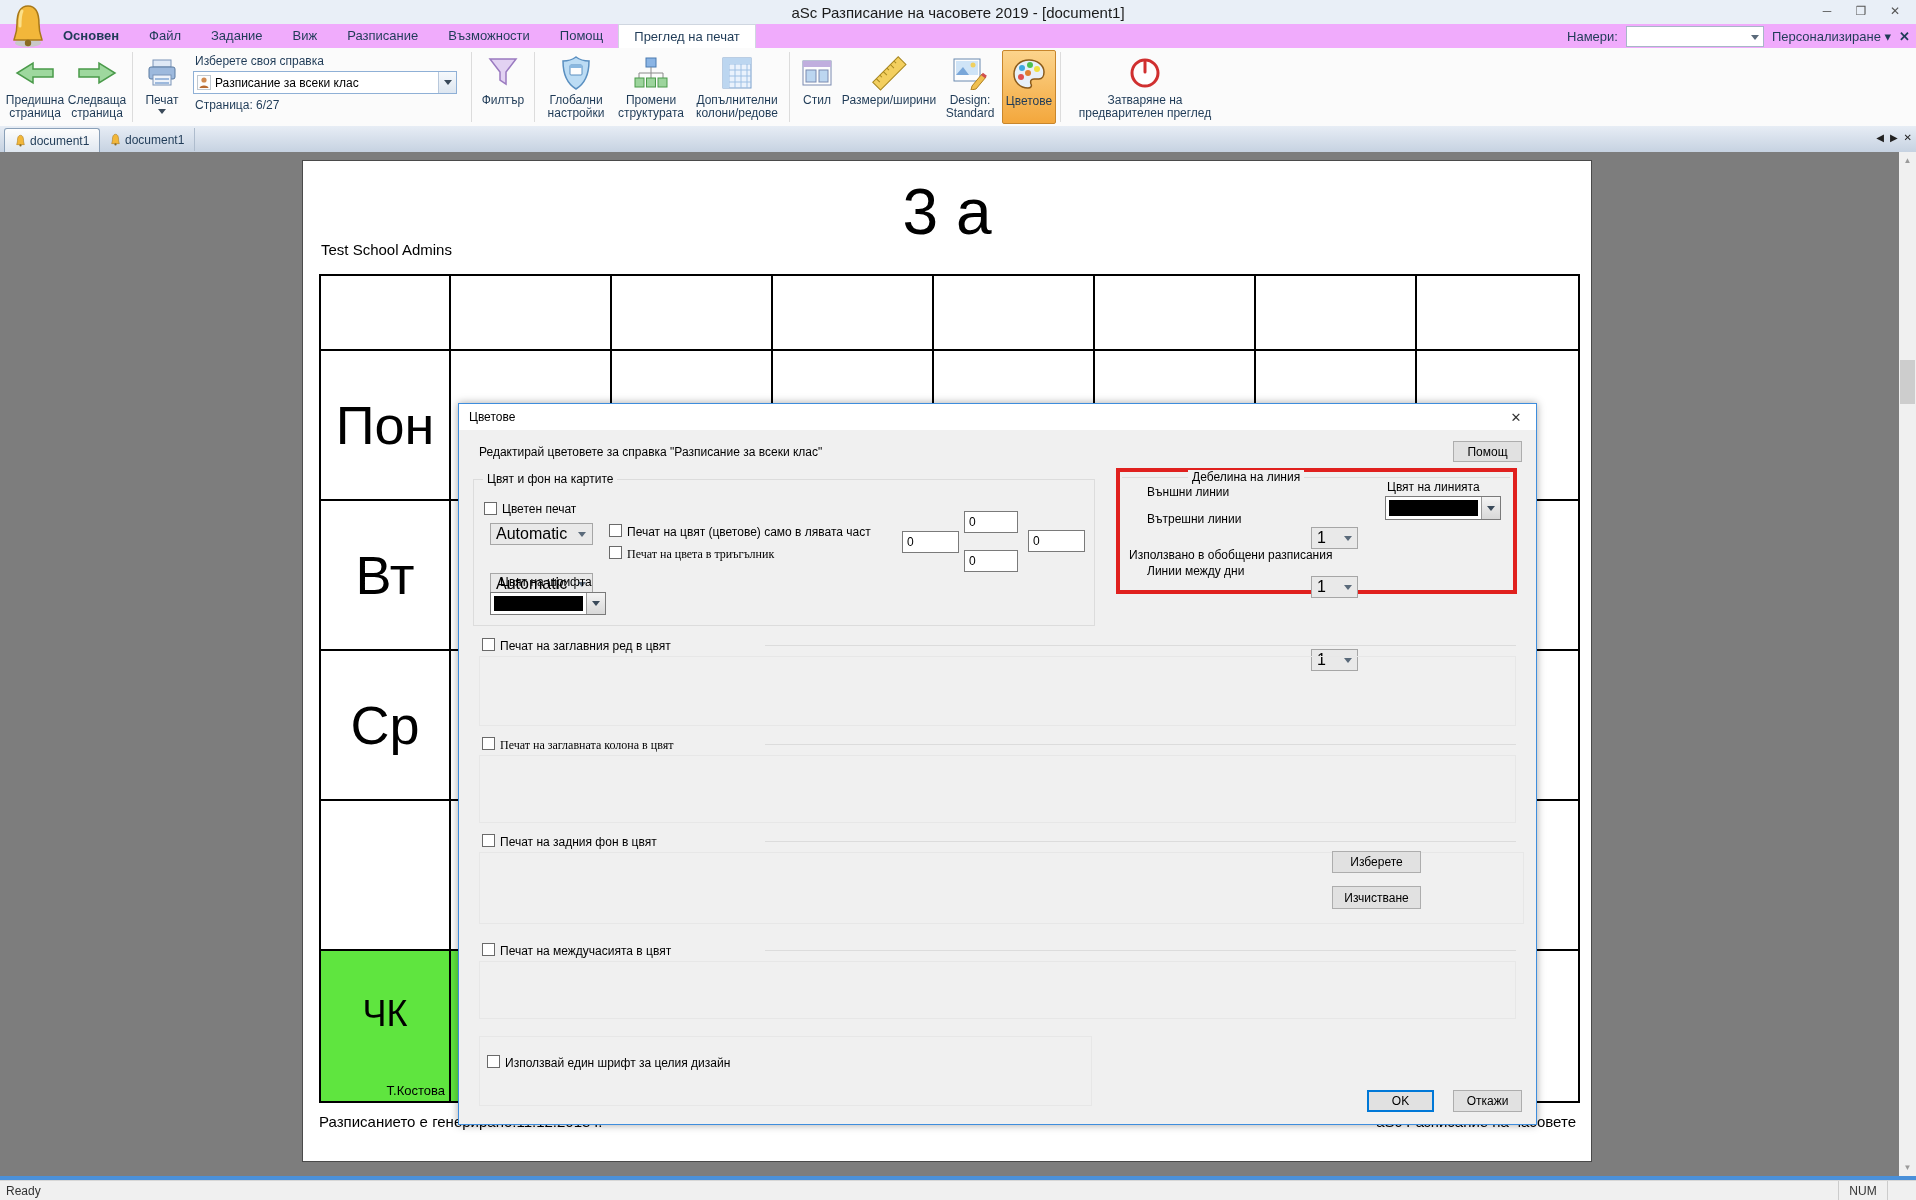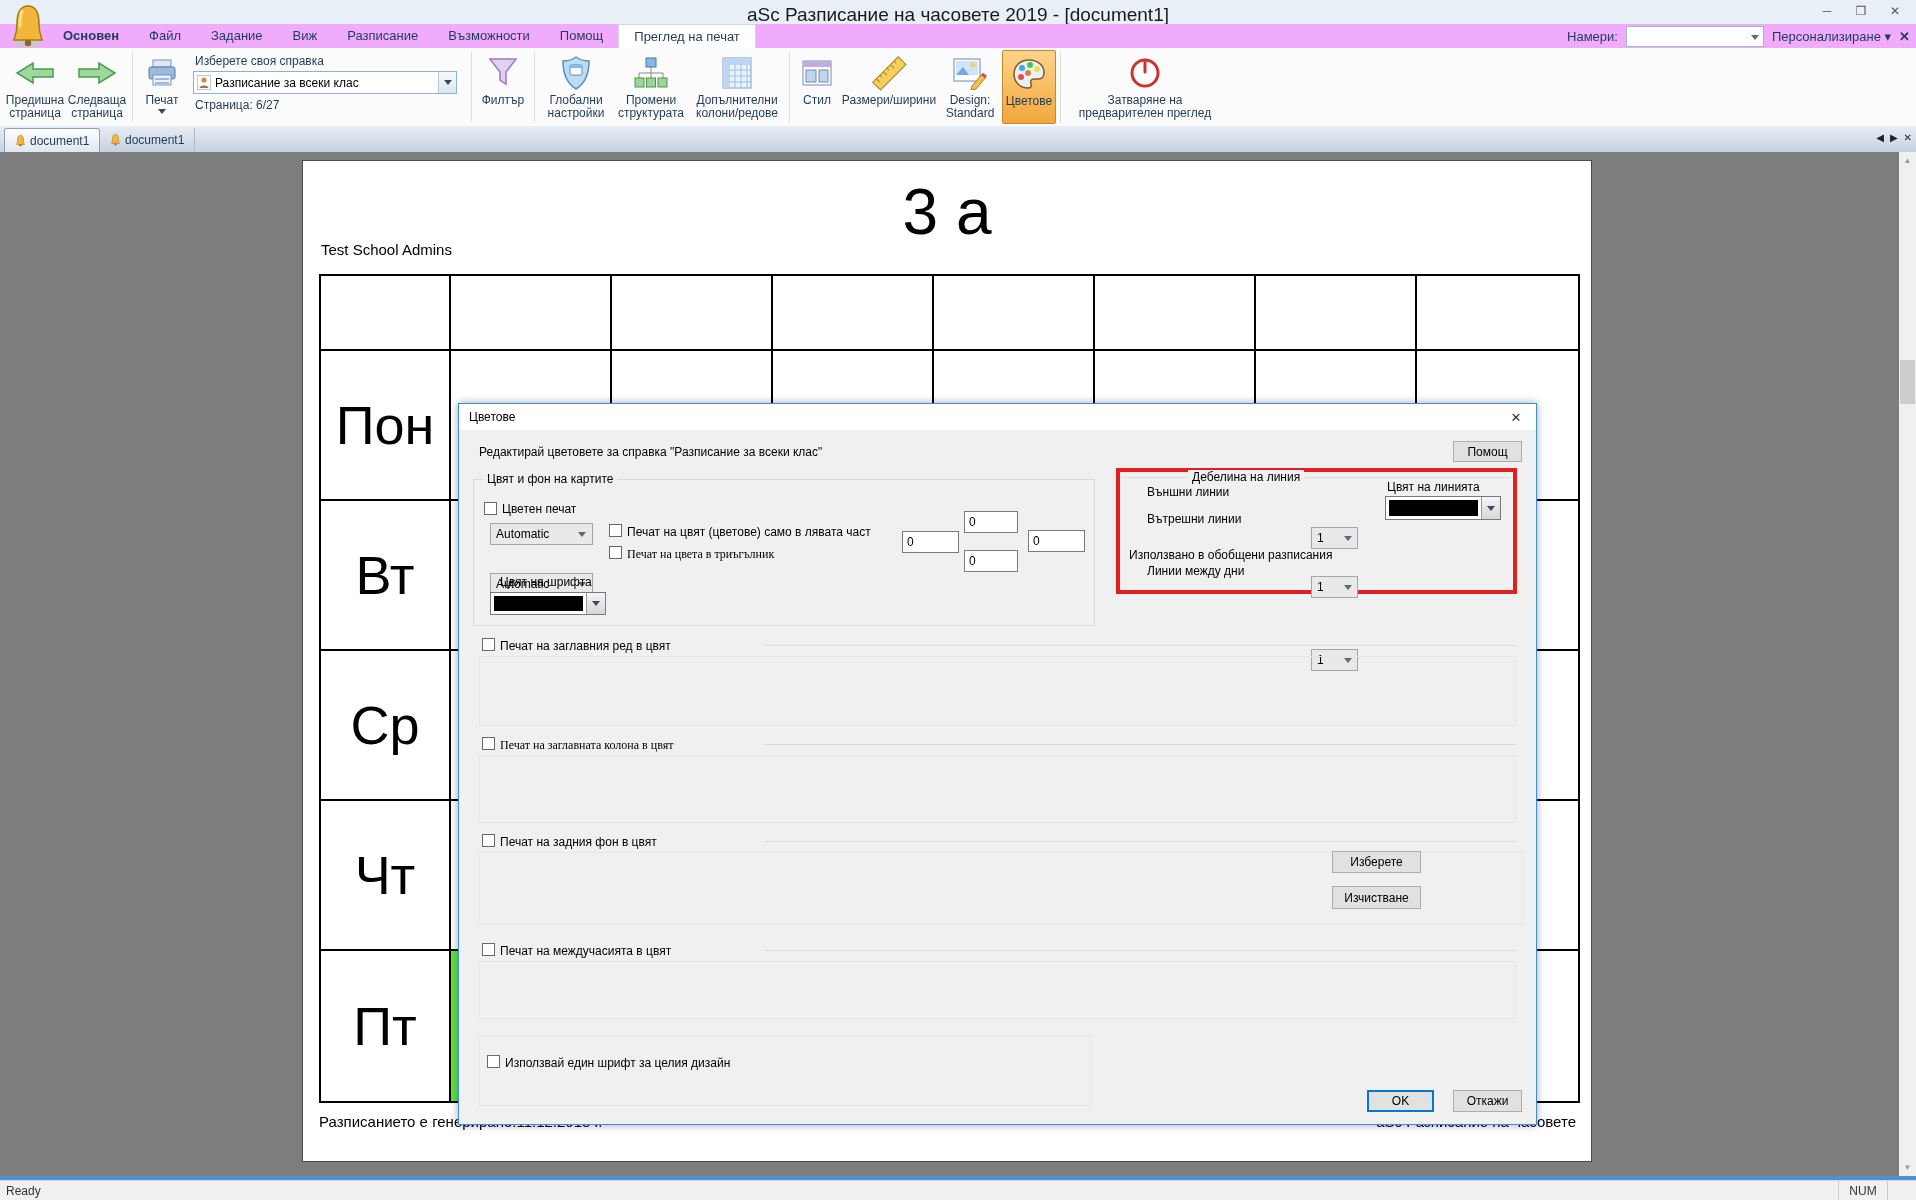--- a/index.html
+++ b/index.html
@@ -2,21 +2,21 @@
 <html><head>
 <meta charset="utf-8">
 <style>
   html,body{margin:0;padding:0;}
   body{width:1916px;height:1200px;position:relative;overflow:hidden;
        font-family:"Liberation Sans",sans-serif;background:#7d7d7d;
        -webkit-font-smoothing:antialiased;}
   .abs{position:absolute;}
   
   #titlebar{left:0;top:0;width:1916px;height:24px;background:#e9eff7;}
-  #title-text{width:100%;text-align:center;top:4px;font-size:19px;color:#1a1a1a;}
+  #title-text{width:100%;text-align:center;top:4px;font-size:15px;color:#1a1a1a;}
   .winbtn{top:0;width:34px;height:22px;display:flex;align-items:center;justify-content:center;
           font-size:12px;color:#555;}
   
   #menurow{left:0;top:24px;width:1916px;height:24px;background:#f0abfc;border-bottom:1px solid #d8dee8;}
   .mtabs{left:48px;top:0;display:flex;height:24px;align-items:stretch;}
   .mtab{padding:4px 15px 0 15px;font-size:13px;color:#1f3b57;white-space:nowrap;}
   .mtab.bold{font-weight:bold;}
   .mtab.active{background:#ffffff;border:1px solid #cfd6e0;border-bottom:none;}
   #menuright{right:6px;top:2px;display:flex;align-items:center;gap:8px;}
   #find-label{font-size:13px;color:#1f3b57;}
@@ -75,21 +75,21 @@
   #dialog{left:458px;top:251px;width:1077px;height:720px;background:#f0f0f0;
           border:1px solid #3e8ddd;box-shadow:0 0 8px rgba(0,0,0,.35);font-size:12px;color:#000;}
   #dlg-titlebar{left:0;top:0;width:100%;height:26px;background:#ffffff;}
   #dlg-title{left:10px;top:6px;font-size:12px;}
   #dlg-close{left:1046px;top:4px;width:22px;height:18px;display:flex;align-items:center;justify-content:center;font-size:13px;color:#333;}
   .btn{background:#e1e1e1;border:1px solid #adadad;display:flex;align-items:center;justify-content:center;font-size:12px;color:#000;box-sizing:border-box;}
   .btn.focus{border:2px solid #0078d7;}
   .group{border:1px solid #dcdcdc;box-sizing:border-box;}
   .glabel{background:#f0f0f0;padding:0 4px;font-size:12px;}
   .cb{width:13px;height:13px;background:#fff;border:1px solid #6a6a6a;box-sizing:border-box;}
-  .dcombo{background:#e9e9e9;border:1px solid #a6a6a6;box-sizing:border-box;display:flex;align-items:center;padding:0 5px;position:relative;font-size:12px;}
+  .dcombo{background:#e9e9e9;border:1px solid #a6a6a6;box-sizing:border-box;display:flex;align-items:center;padding:0 5px;position:relative;font-size:16px;}
   .ccombo{background:#fff;border:1px solid #7a7a7a;box-sizing:border-box;display:flex;}
   .ccombo .swatch{flex:1;background:#000;margin:3px;}
   .ccombo .aseg{width:18px;background:linear-gradient(#f4f4f4,#d8d8d8);border-left:1px solid #9a9a9a;display:flex;align-items:center;justify-content:center;}
   .ninput{background:#fff;border:1px solid #7a7a7a;box-sizing:border-box;font-size:12px;padding:2px 4px;}
   .hline{height:1px;background:#dcdcdc;}
   .panel{border:1px solid #e7e7e7;box-sizing:border-box;}
   #redbox{border:4px solid #e0201e;box-sizing:border-box;}
 </style>
 </head>
 <body>
@@ -342,21 +342,20 @@
 
       <div class="c dc">Ср</div>
         <div class="c"></div>
         <div class="c"></div>
         <div class="c"></div>
         <div class="c"></div>
         <div class="c"></div>
         <div class="c"></div>
         <div class="c"></div>
 
-      <div class="c dc">Чт</div>
         <div class="c"></div>
         <div class="c"></div>
         <div class="c"></div>
         <div class="c"></div>
         <div class="c"></div>
         <div class="c"></div>
         <div class="c"></div>
 
       <div class="c dc">Пт</div>
       <div class="c gc">

